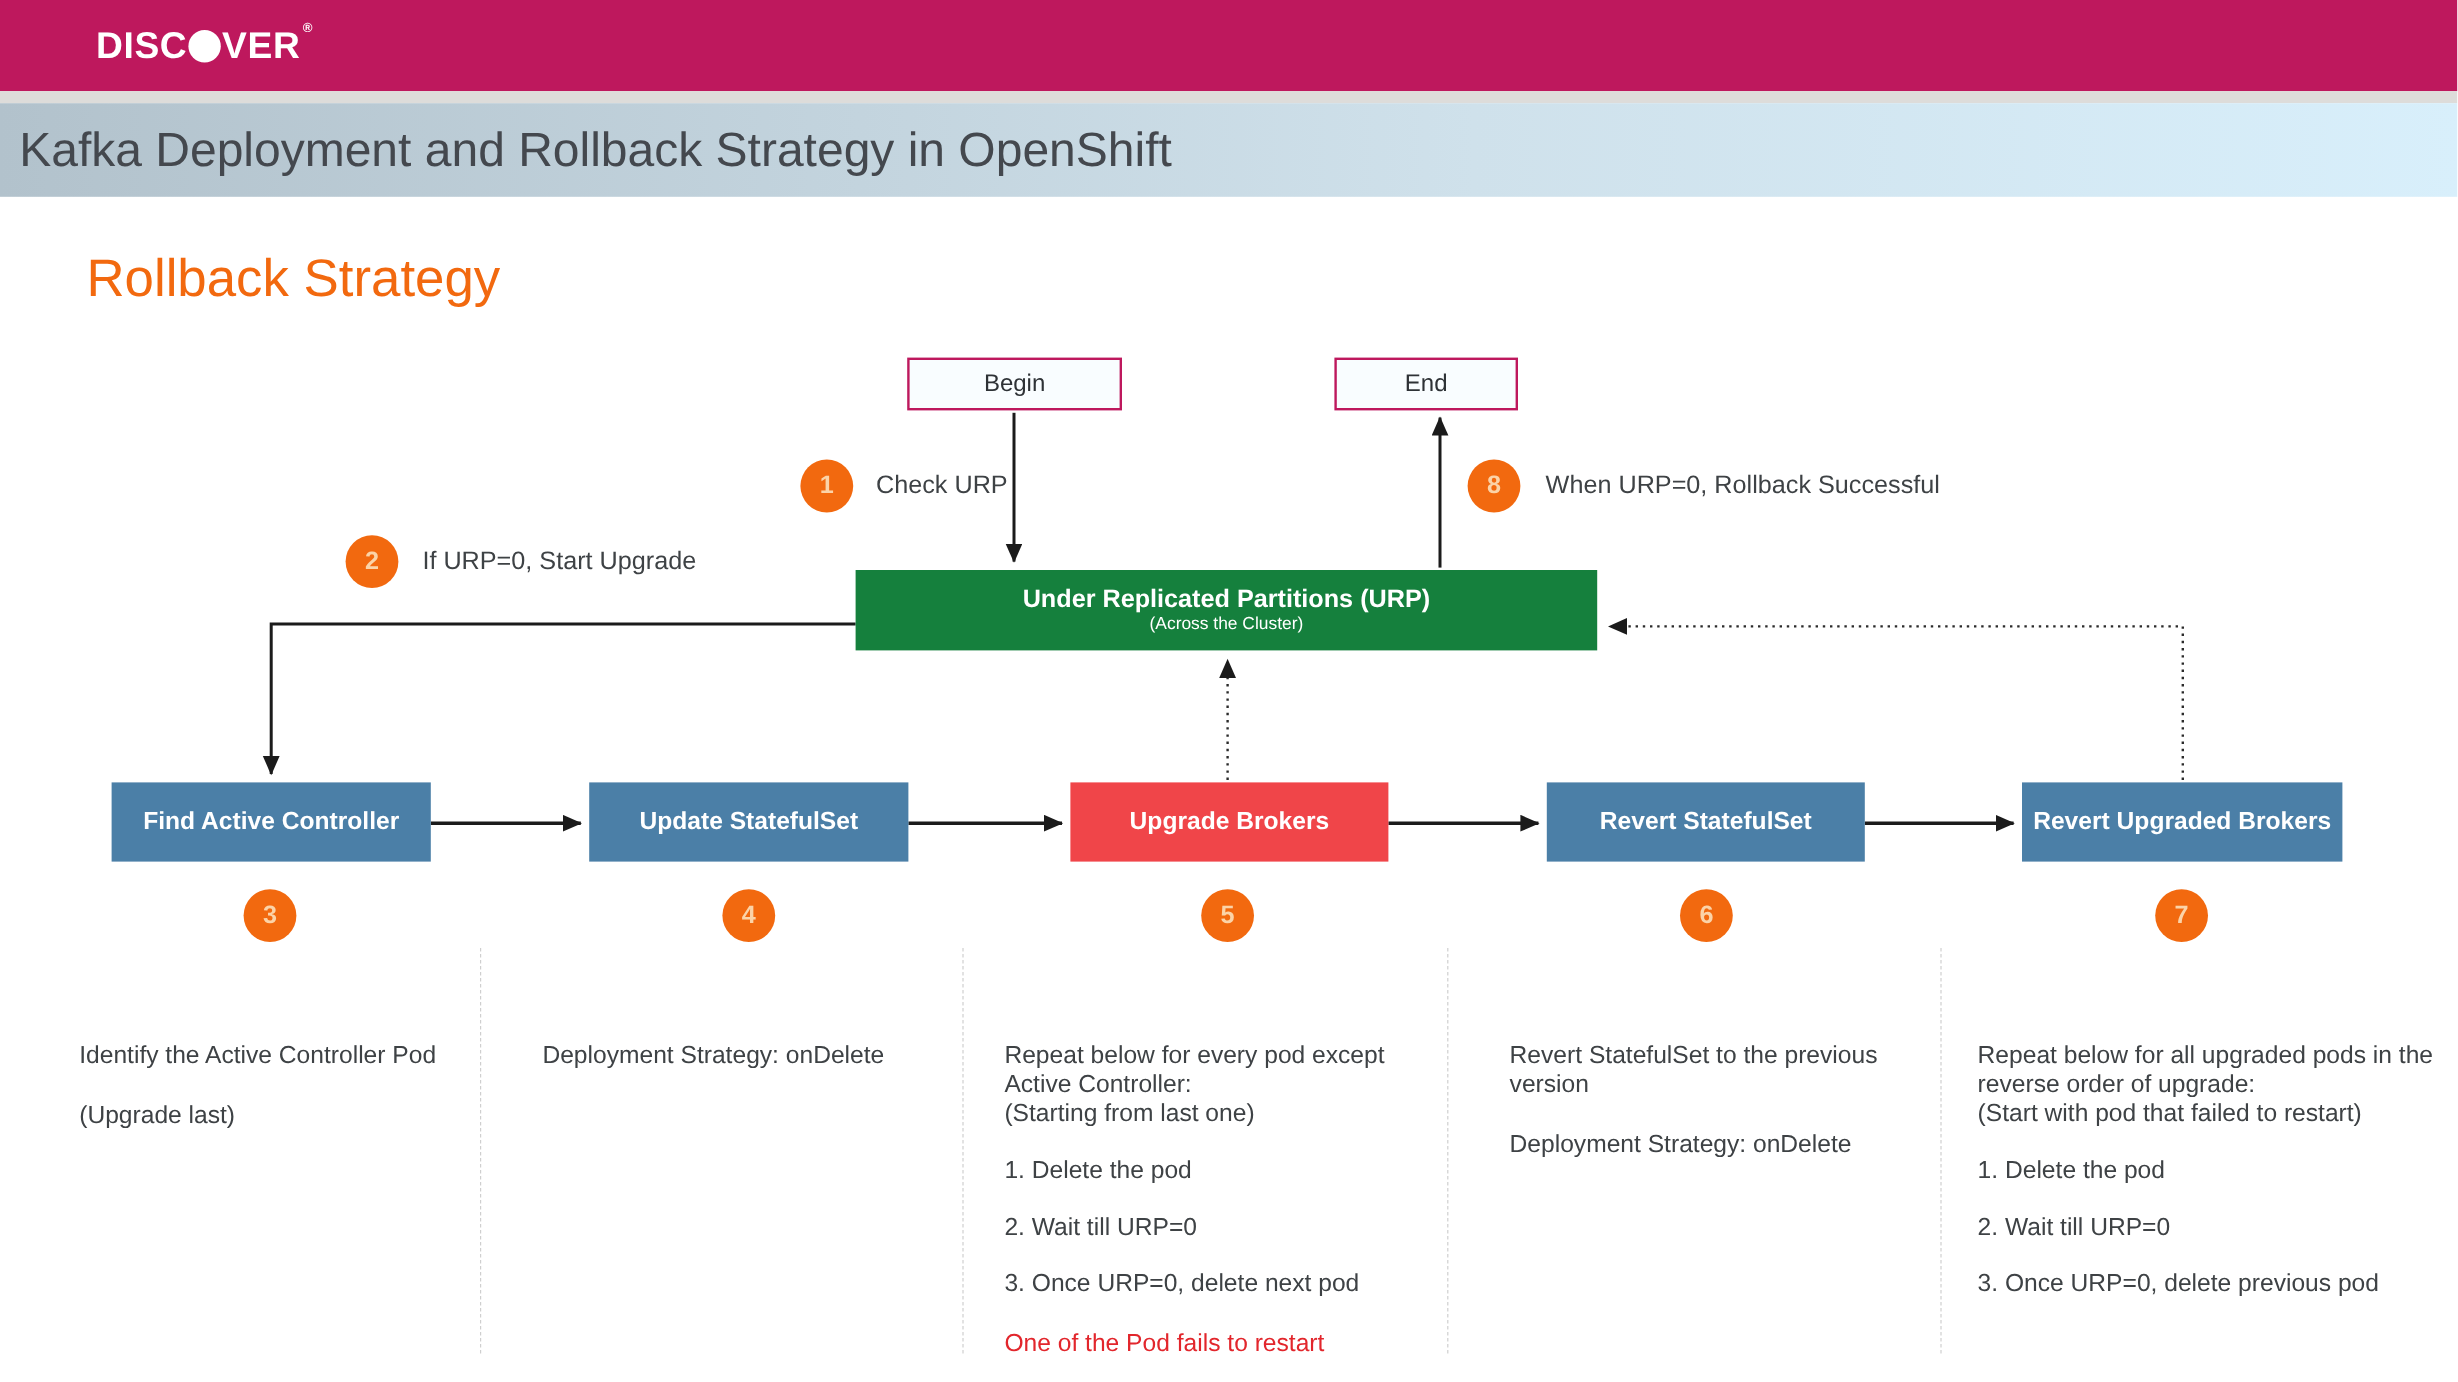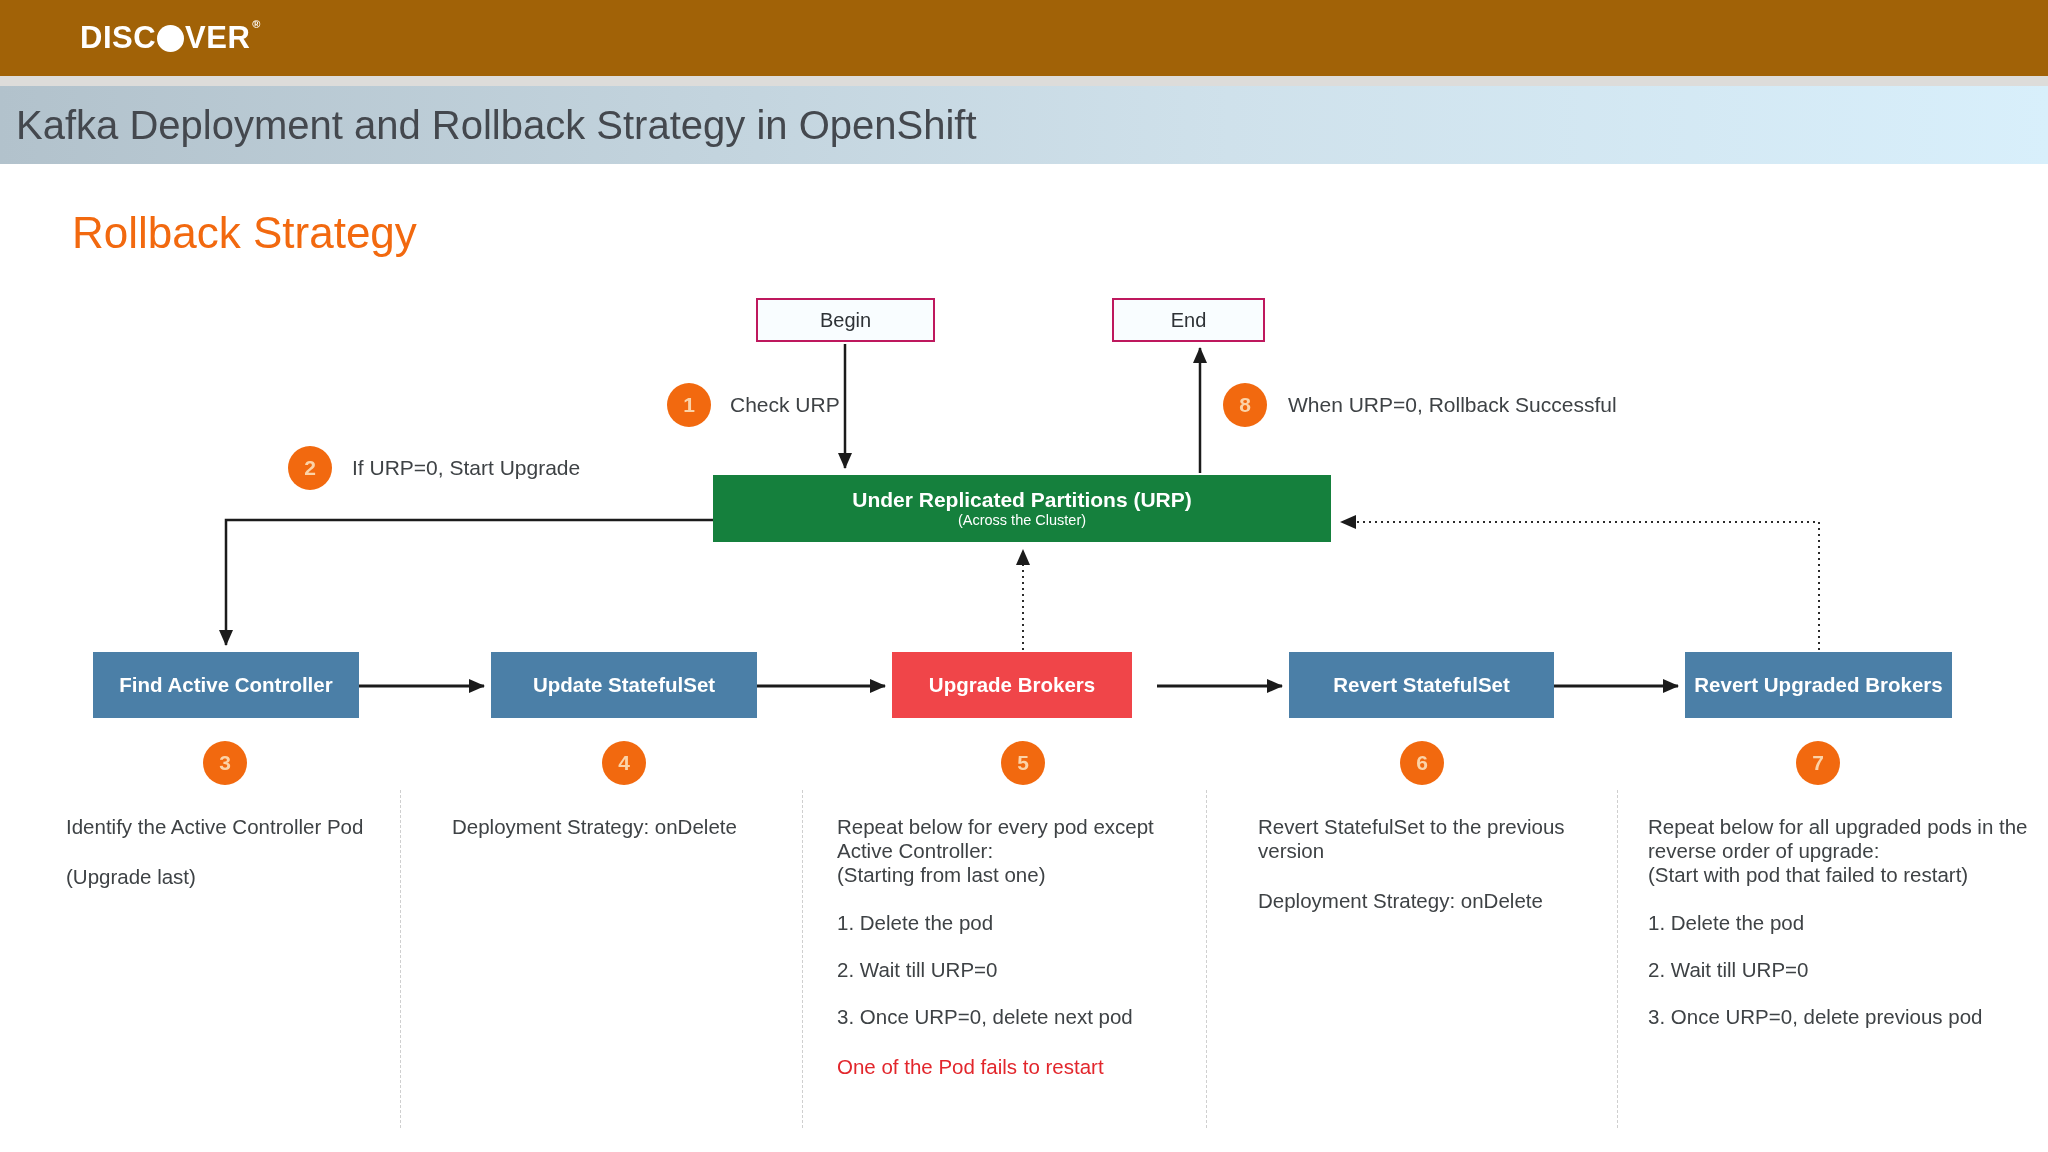--- a/index.html
+++ b/index.html
@@ -1,20 +1,20 @@
 <!DOCTYPE html>
 <html><head>
 <meta charset="utf-8">
 <style>
   html,body{margin:0;padding:0;background:#ffffff;}
   body{font-family:"Liberation Sans", sans-serif;}
   #slide{position:relative;width:2048px;height:1152px;background:#ffffff;overflow:hidden;}
 
   
-  .banner{position:absolute;left:0;top:0;width:2048px;height:76px;background:#a16207;}
+  .banner{position:absolute;left:0;top:0;width:2048px;height:76px;background:#be185d;}
   .logo{position:absolute;left:80px;top:0;height:76px;display:flex;align-items:center;color:#ffffff;font-weight:bold;font-size:31px;letter-spacing:.5px;}
   .logo .disc{display:inline-block;width:27px;height:27px;border-radius:50%;background:#ffffff;margin:0 1px;}
   .logo .reg{font-size:11px;font-weight:bold;align-self:flex-start;margin-top:18px;margin-left:2px;}
   .graystrip{position:absolute;left:0;top:76px;width:2048px;height:10px;background:#DDDCDA;}
   .titlebar{position:absolute;left:0;top:86px;width:2048px;height:78px;
     background:linear-gradient(90deg,#b2c2cc 0%,#c3d4de 35%,#cfe1eb 60%,#d8effb 100%);
     display:flex;align-items:center;}
   .titlebar .title{color:#44484e;font-size:40px;padding-left:16px;white-space:nowrap;}
 
   .heading{position:absolute;left:72px;top:208px;color:#F2690F;font-size:44px;font-weight:400;}
@@ -28,32 +28,32 @@
   .urp{position:absolute;left:713px;top:475px;width:618px;height:67px;background:#15803d;color:#ffffff;
     display:flex;flex-direction:column;align-items:center;justify-content:center;line-height:1.2;}
   .urp .t1{font-size:21px;font-weight:bold;}
   .urp .t2{font-size:14.5px;}
 
   .step-box{position:absolute;top:652px;height:66px;background:#4B7FA7;color:#ffffff;
     display:flex;align-items:center;justify-content:center;font-size:20.5px;font-weight:bold;box-sizing:border-box;}
   .step-box.red{background:#F04549;}
   #box-1{left:93px;width:266px;}
   #box-2{left:491px;width:266px;}
-  #box-3{left:892px;width:240px;}
+  #box-3{left:892px;width:265px;}
   #box-4{left:1289px;width:265px;}
   #box-5{left:1685px;width:267px;}
 
   .numcircle{position:absolute;width:44px;height:44px;border-radius:50%;background:#F2690F;
     display:flex;align-items:center;justify-content:center;color:#FBD3A8;font-size:21px;font-weight:bold;}
   .callout-label{position:absolute;font-size:21px;color:#3E4245;white-space:nowrap;}
 
   svg.wires{position:absolute;left:0;top:0;width:2048px;height:1152px;pointer-events:none;}
 
   
-  .col{position:absolute;top:815px;font-size:20.5px;color:#3E4245;line-height:1.18;}
+  .col{position:absolute;top:868px;font-size:20.5px;color:#3E4245;line-height:1.18;}
   .col p{margin:0 0 0 0;}
   .col .gap{margin-top:26px;}
   .col .item{margin-top:23px;}
   .col .note{margin-top:26px;color:#E2262C;}
   #col-1{left:66px;width:330px;}
   #col-2{left:452px;width:330px;}
   #col-3{left:837px;width:355px;}
   #col-4{left:1258px;width:330px;}
   #col-5{left:1648px;width:385px;}
 

